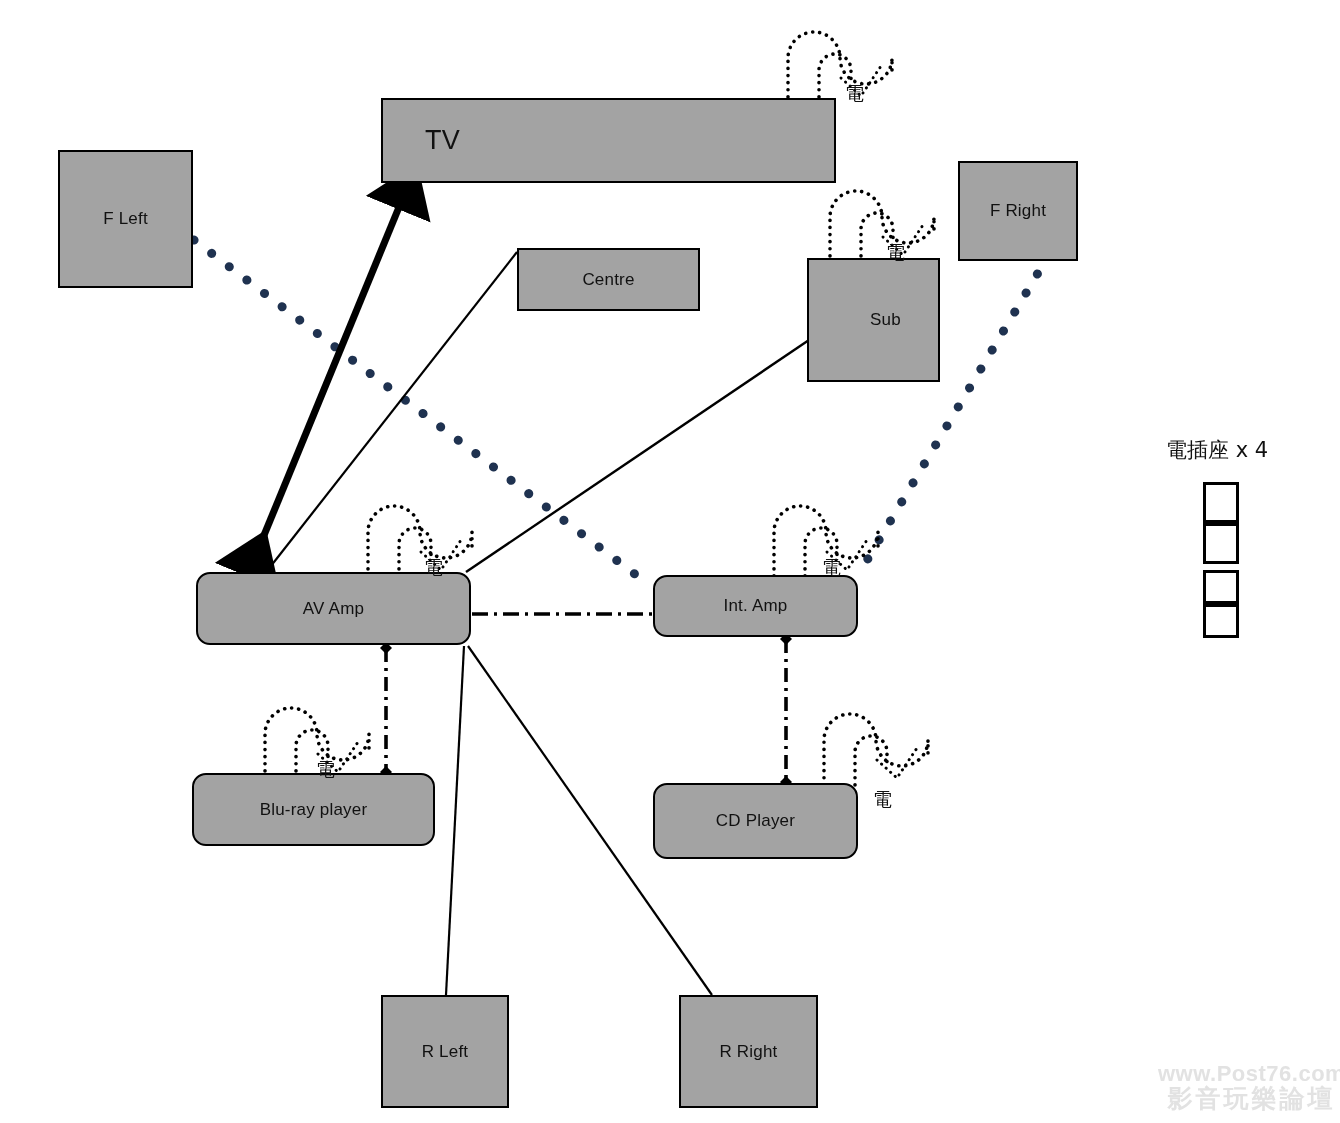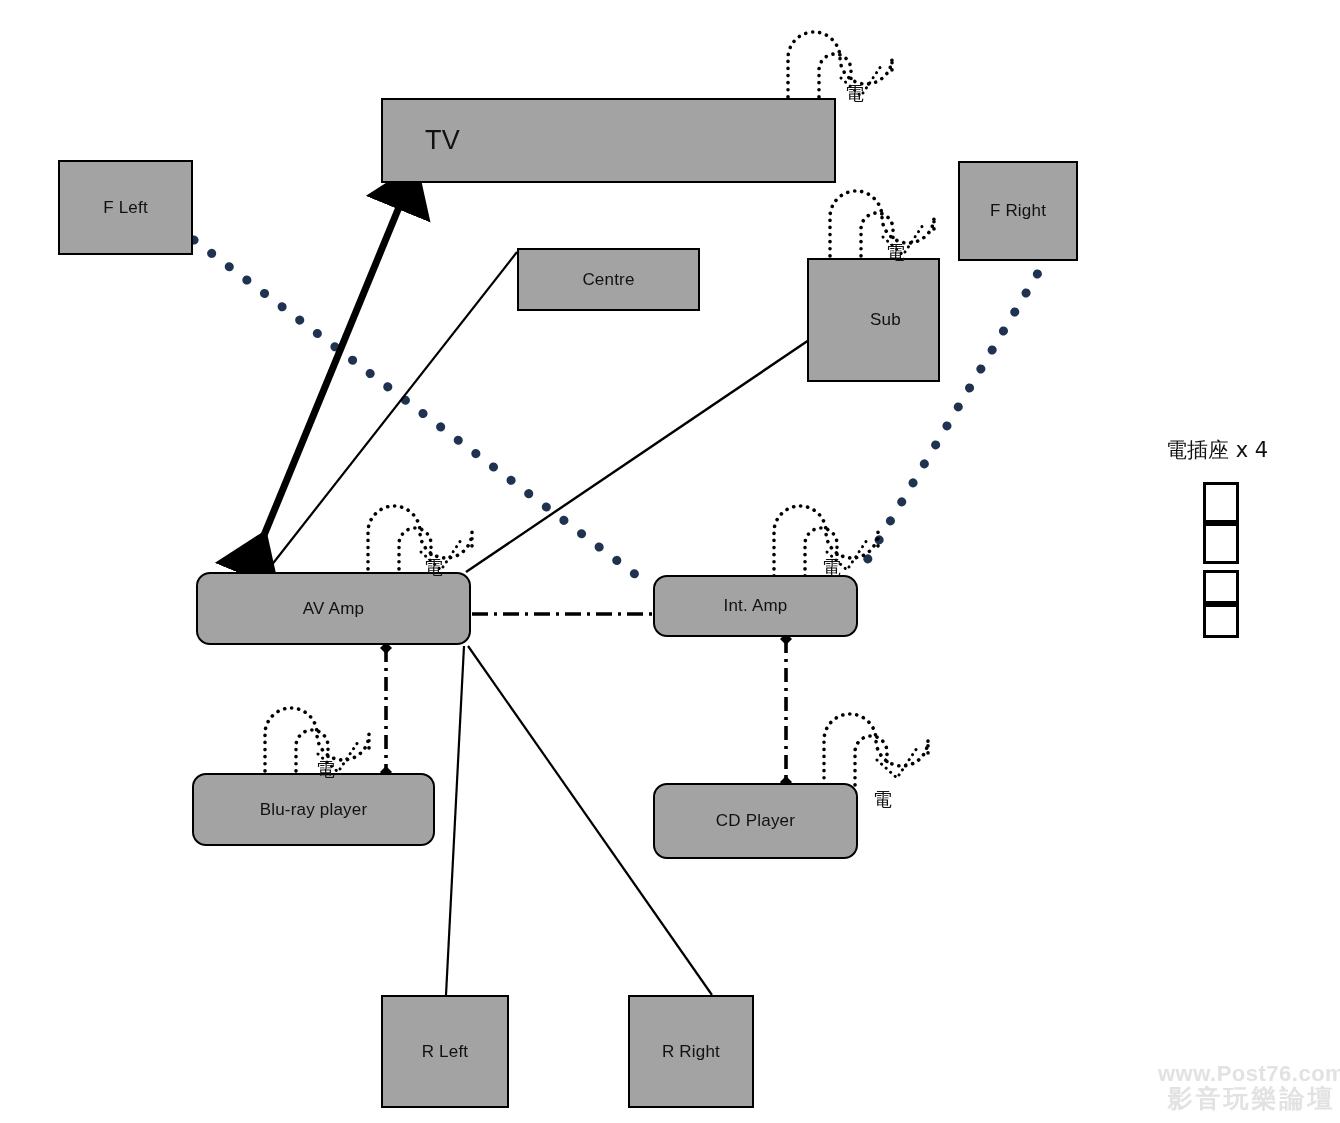--- a/index.html
+++ b/index.html
@@ -114,21 +114,21 @@
     <g transform="translate(822,700)">
       <path d="M2,92 L2,40 A26,26 0 0 1 54,40 A26,26 0 0 0 106,40 L106,58" fill="none" stroke="#000" stroke-width="3.6" stroke-linecap="round" stroke-dasharray="0.1,7"></path>
       <path d="M33,92 L33,52 A16,16 0 0 1 65,52 L65,66" fill="none" stroke="#000" stroke-width="3.6" stroke-linecap="round" stroke-dasharray="0.1,7"></path>
       <path d="M55,60 L75,78 L95,48" fill="none" stroke="#000" stroke-width="3" stroke-linecap="round" stroke-dasharray="0.1,6"></path>
     </g>
   </svg>
 
   <div class="node tv" id="n-tv" style="left: 381px; top: 98px; width: 455px; height: 85px;">
     <span class="lbl">TV</span>
   </div>
-  <div class="node" id="n-f_left" style="left: 58px; top: 160px; width: 135px; height: 95px;">
+  <div class="node" id="n-f_left" style="left: 58px; top: 150px; width: 135px; height: 138px;">
     <span class="lbl">F Left</span>
   </div>
   <div class="node" id="n-f_right" style="left: 958px; top: 140px; width: 120px; height: 100px; margin-top: 21px;">
     <span class="lbl">F Right</span>
   </div>
   <div class="node" id="n-centre" style="left: 517px; top: 248px; width: 183px; height: 63px;">
     <span class="lbl">Centre</span>
   </div>
   <div class="node" id="n-sub" style="left: 807px; top: 258px; width: 133px; height: 124px; padding-left: 24px;">
     <span class="lbl">Sub</span>
@@ -141,21 +141,21 @@
   </div>
   <div class="node rounded" id="n-bluray" style="left: 192px; top: 773px; width: 243px; height: 73px;">
     <span class="lbl">Blu-ray player</span>
   </div>
   <div class="node rounded" id="n-cd" style="left: 653px; top: 783px; width: 205px; height: 76px;">
     <span class="lbl">CD Player</span>
   </div>
   <div class="node" id="n-r_left" style="left: 381px; top: 995px; width: 128px; height: 113px;">
     <span class="lbl">R Left</span>
   </div>
-  <div class="node" id="n-r_right" style="left: 628px; top: 995px; width: 126px; height: 113px;">
+  <div class="node" id="n-r_right" style="left: 679px; top: 995px; width: 139px; height: 113px;">
     <span class="lbl">R Right</span>
   </div>
 
   <span class="pwr-char" id="pc0" style="left: 845px; top: 84px;">電</span>
   <span class="pwr-char" id="pc1" style="left: 886px; top: 243px;">電</span>
   <span class="pwr-char" id="pc2" style="left: 424px; top: 558px;">電</span>
   <span class="pwr-char" id="pc3" style="left: 822px; top: 558px;">電</span>
   <span class="pwr-char" id="pc4" style="left: 316px; top: 760px;">電</span>
   <span class="pwr-char" id="pc5" style="left: 873px; top: 790px;">電</span>
 

